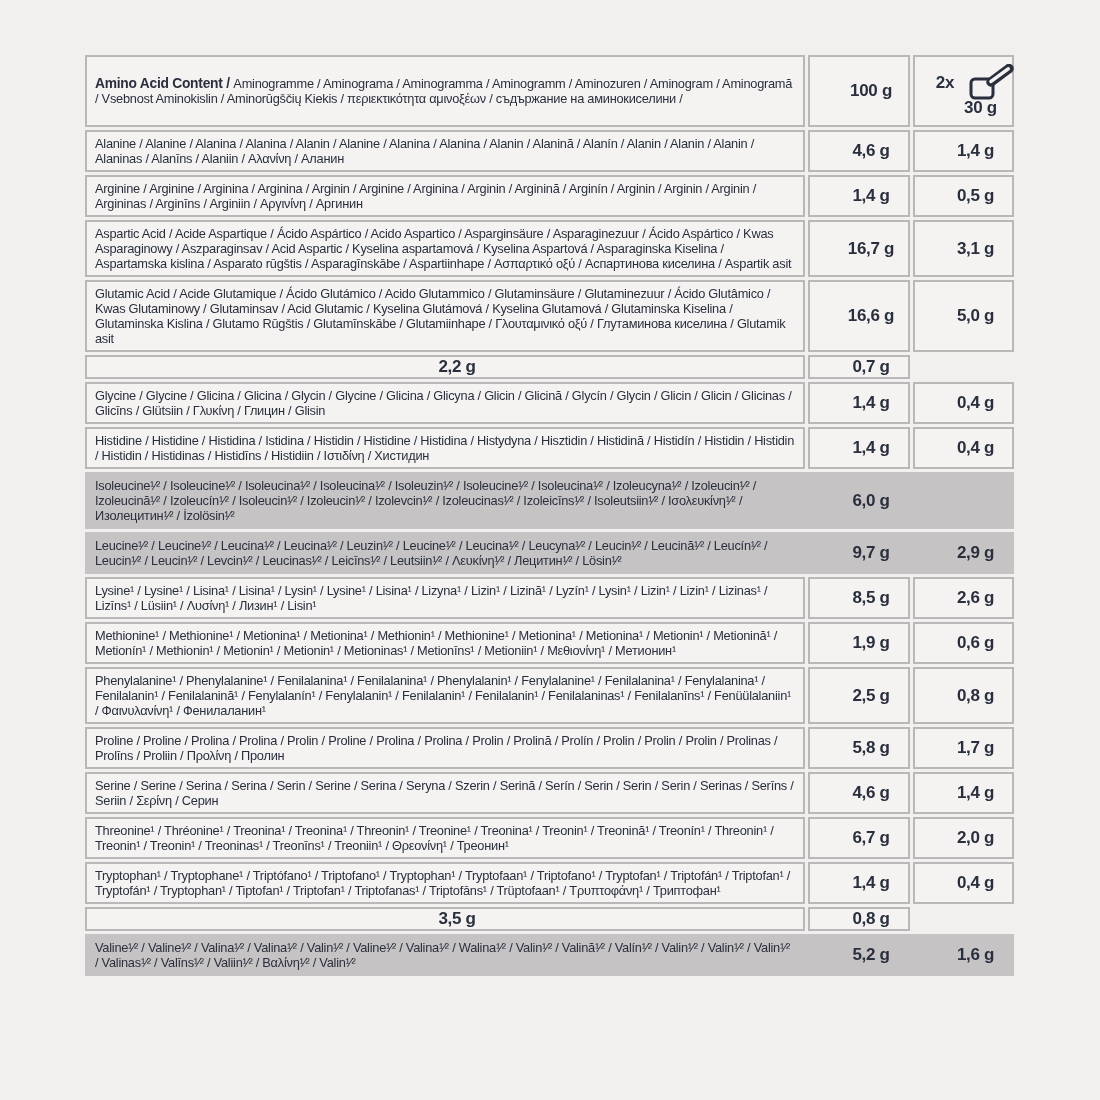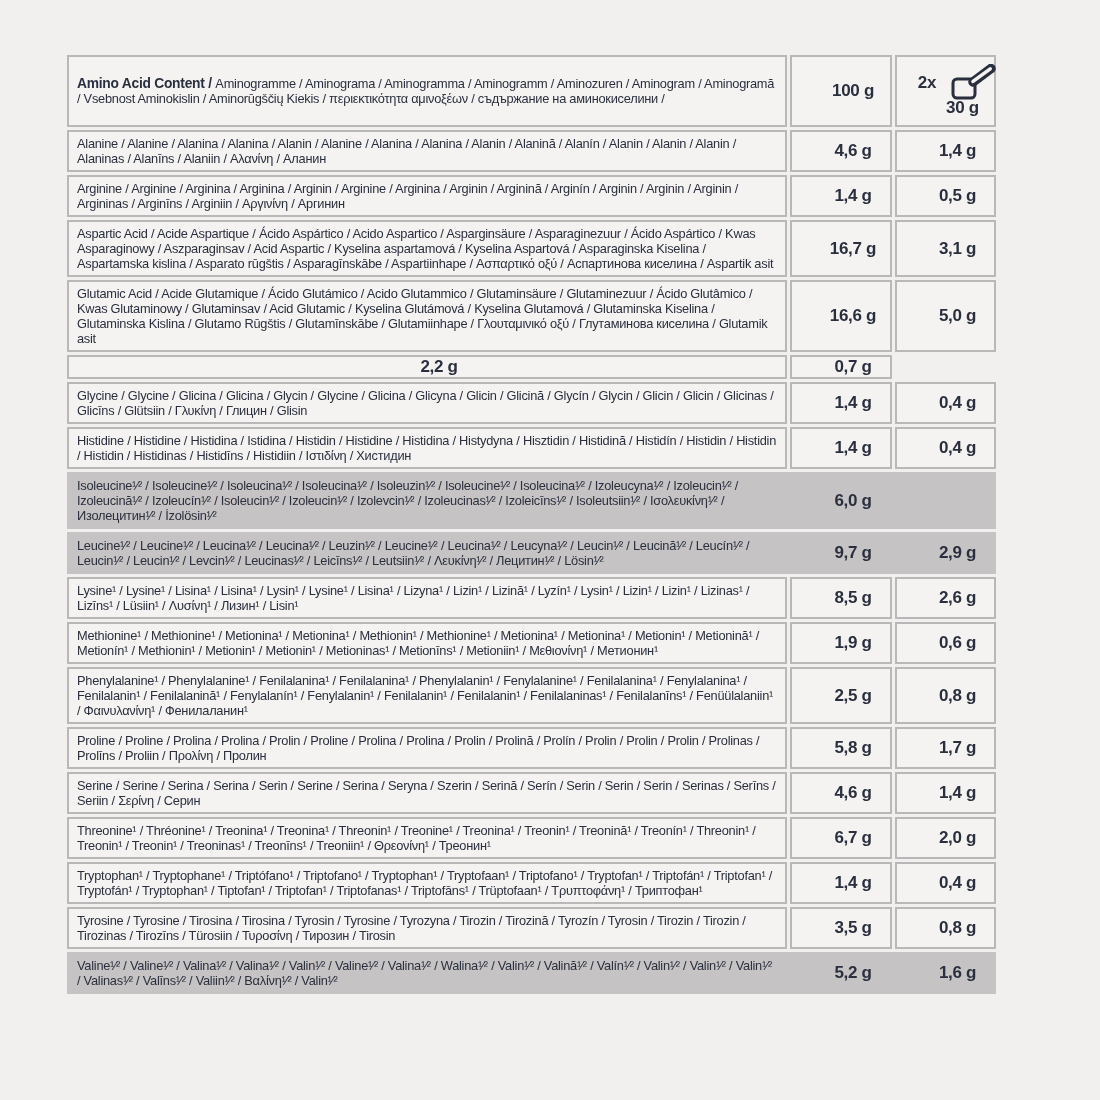--- a/index.html
+++ b/index.html
@@ -14,21 +14,21 @@
   body{
     width:1100px;height:1100px;
     background:var(--page-bg);
     font-family:"Liberation Sans","DejaVu Sans",sans-serif;
     color:var(--ink);
     position:relative;
     overflow:hidden;
   }
   .table{
     position:absolute;
-    left:67px;top:55px;
+    left:85px;top:55px;
     width:929px;
     display:flex;
     flex-direction:column;
     gap:3px;
   }
   .row{
     display:grid;
     grid-template-columns:1fr 102px 101px;
     column-gap:3px;
   }
@@ -181,21 +181,20 @@
     <div class="cell val">2,0 g</div>
   </div>
 
   <div class="row">
     <div class="cell name">Tryptophan¹ / Tryptophane¹ / Triptófano¹ / Triptofano¹ / Tryptophan¹ / Tryptofaan¹ / Triptofano¹ / Tryptofan¹ / Triptofán¹ / Triptofan¹ / Tryptofán¹ / Tryptophan¹ / Tiptofan¹ / Triptofan¹ / Triptofanas¹ / Triptofāns¹ / Trüptofaan¹ / Τρυπτοφάνη¹ / Триптофан¹</div>
     <div class="cell val">1,4 g</div>
     <div class="cell val">0,4 g</div>
   </div>
 
   <div class="row">
-    <div class="cell name">Tyrosine / Tyrosine / Tirosina / Tirosina / Tyrosin / Tyrosine / Tyrozyna / Tirozin / Tirozină / Tyrozín / Tyrosin / Tirozin / Tirozin / Tirozinas / Tirozīns / Türosiin / Τυροσίνη / Тирозин / Tirosin</div>
     <div class="cell val">3,5 g</div>
     <div class="cell val">0,8 g</div>
   </div>
 
   <div class="row hl">
     <div class="cell name">Valine¹⁄² / Valine¹⁄² / Valina¹⁄² / Valina¹⁄² / Valin¹⁄² / Valine¹⁄² / Valina¹⁄² / Walina¹⁄² / Valin¹⁄² / Valină¹⁄² / Valín¹⁄² / Valin¹⁄² / Valin¹⁄² / Valin¹⁄² / Valinas¹⁄² / Valīns¹⁄² / Valiin¹⁄² / Βαλίνη¹⁄² / Valin¹⁄²</div>
     <div class="cell val">5,2 g</div>
     <div class="cell val">1,6 g</div>
   </div>
 

